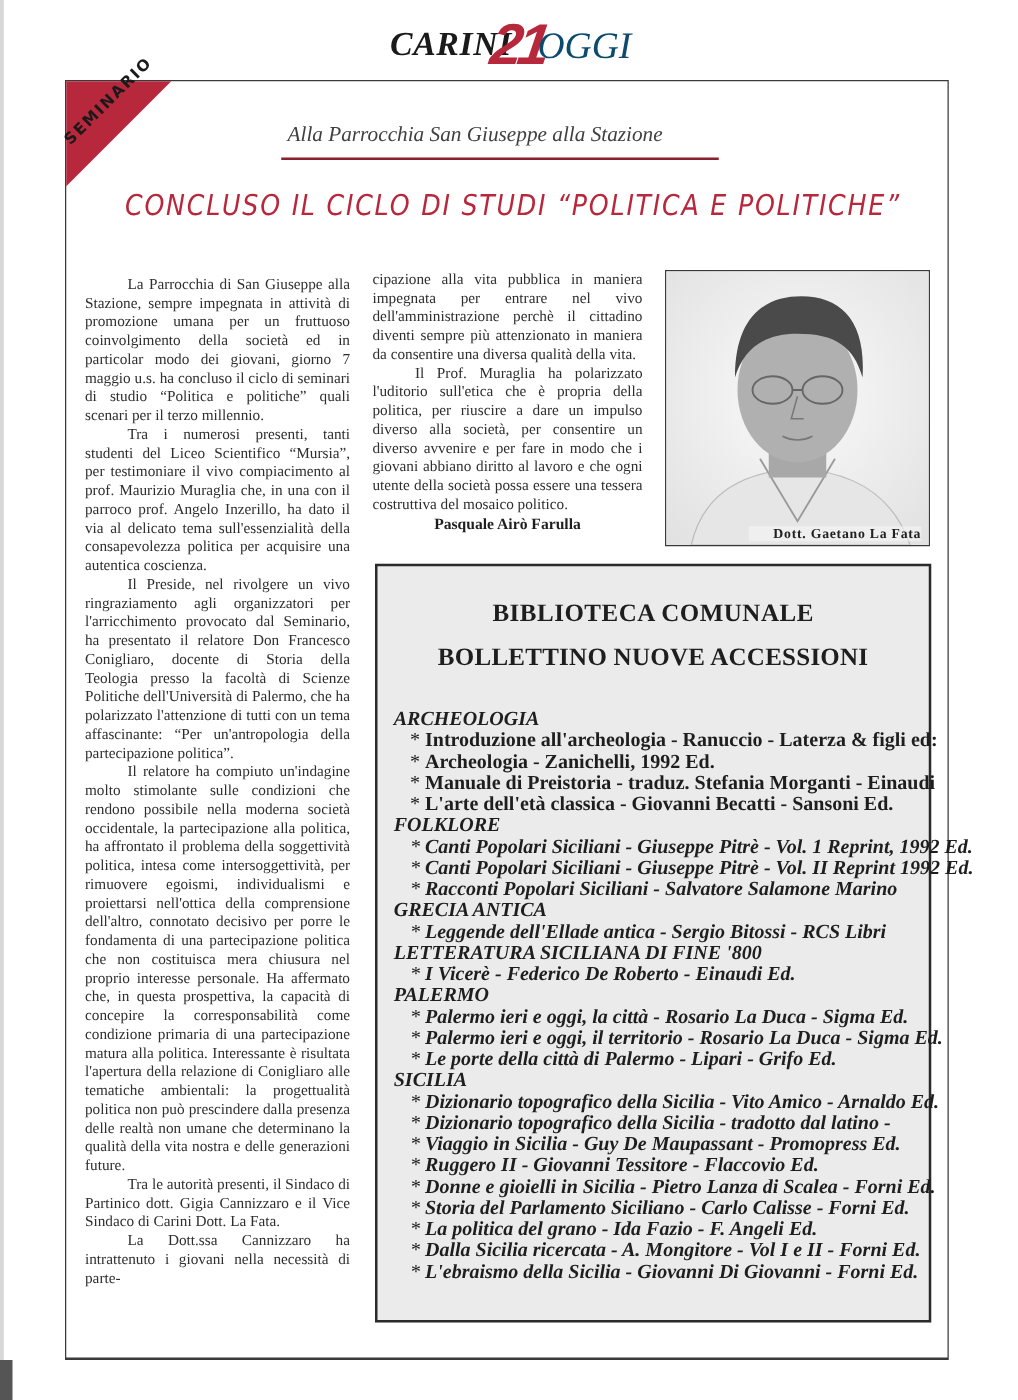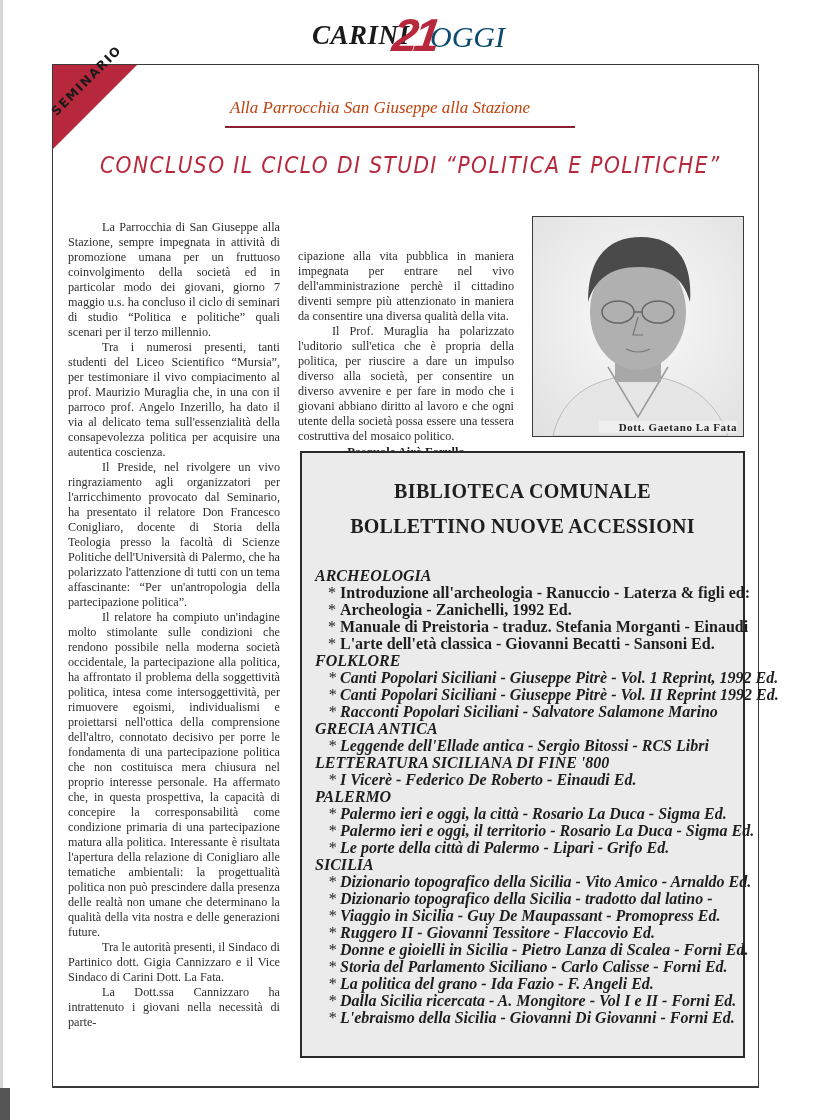--- a/index.html
+++ b/index.html
@@ -17,31 +17,31 @@
   .mast-num { position:absolute; left:93px; top:2px; font-family:"Liberation Sans", sans-serif; font-style:italic; font-weight:bold; font-size:46px; color:#b8283c; letter-spacing:-4px; transform:skewX(-8deg); }
 
   
   .frame { position:absolute; left:52px; top:64px; width:705px; height:1021px; border:1.5px solid #3a3a3a; border-bottom-width:2px; }
 
   .seminario-tri { position:absolute; left:53px; top:65px; width:0; height:0;
     border-top:84px solid #b8283c; border-right:84px solid transparent; }
   .seminario-label { position:absolute; left:48px; top:108px; transform:rotate(-45deg); transform-origin:left top;
     font-family:"DejaVu Sans", sans-serif; font-weight:bold; font-size:12.5px; letter-spacing:1.5px; color:#1a1a1a; }
 
-  .subtitle { position:absolute; left:230px; top:98px; font-family:"Liberation Serif", serif; font-style:italic; font-size:17px; color:#c2410c; }
+  .subtitle { position:absolute; left:230px; top:98px; font-family:"Liberation Serif", serif; font-style:italic; font-size:17px; color:#404040; }
   .subtitle-rule { position:absolute; left:225px; top:126px; width:350px; height:2px; background:#8a1f30; }
 
   .headline { position:absolute; left:100px; top:152px; font-family:"DejaVu Sans", sans-serif; font-style:italic; font-size:23px; color:#b8283c; letter-spacing:1.6px; transform:scaleX(0.88); transform-origin:left top; white-space:nowrap; }
 
   
   .col { position:absolute; font-family:"Liberation Serif", serif; font-size:12.2px; line-height:15px; color:#2e2e2e; text-align:justify; }
   .col p { margin:0; text-indent:34px; }
   .col1 { left:68px; top:220px; width:212px; }
   .col2 { left:298px; top:216px; width:216px; }
-  .col2 p.cont { text-indent:0;margin-top:33px; }
+  .col2 p.cont { text-indent:0; }
   .signature { text-align:center; font-weight:bold; font-size:12.5px; margin-top:1px; color:#1e1e1e; }
 
   
   .photo { position:absolute; left:532px; top:216px; width:210px; height:219px; border:1.5px solid #3a3a3a; background:#f2f2f2; overflow:hidden; }
   .photo svg { position:absolute; left:0; top:0; }
   .photo-caption { position:absolute; right:6px; bottom:3px; font-family:"Liberation Serif", serif; font-weight:bold; font-size:11px; letter-spacing:0.6px; color:#222; background:rgba(245,245,245,0.6);padding-left:20px; }
 
   
   .library { position:absolute; left:300px; top:451px; width:441px; height:603px; border:2px solid #2a2a2a; background:#ebebeb; }
   .lib-title { position:absolute; left:0; width:441px; text-align:center; font-family:"Liberation Serif", serif; font-weight:bold; color:#1e1e1e; }

